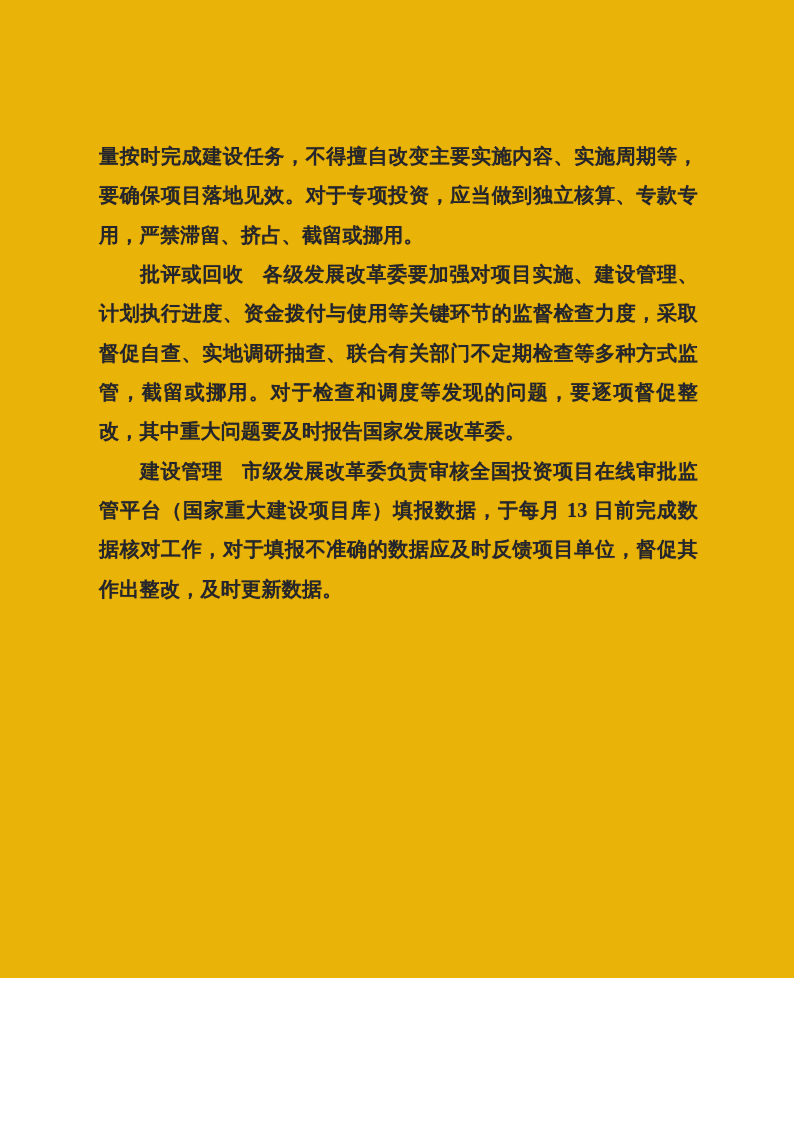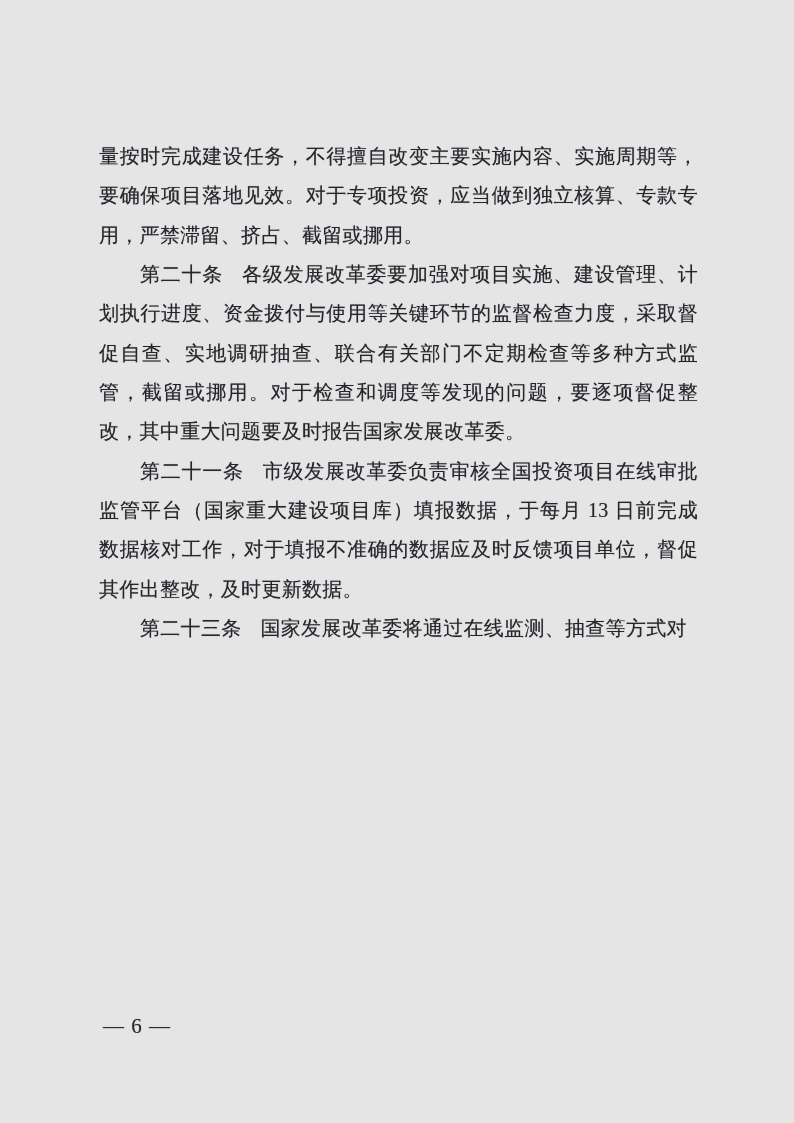--- a/index.html
+++ b/index.html
@@ -4,25 +4,26 @@
 <style>
   * { box-sizing: border-box; }
   html, body {
     margin: 0;
     padding: 0;
     background: #ffffff;
   }
   .page {
     position: relative;
     width: 794px;
-    height: 1123px;
-    background: #e5e5e5;
+    height: 978px;
+    background: #eab308;
     overflow: hidden;
     font-family: "Liberation Serif", "DejaVu Serif", serif;
     color: #25252c;
+    font-weight: bold;
   }
   .content {
     position: absolute;
     left: 99px;
     top: 137px;
     width: 599px;
     font-size: 20px;
     line-height: 39.35px;
     text-align: justify;
     text-justify: inter-ideograph;
@@ -57,25 +58,24 @@
 </style>
 </head>
 <body>
 
 <div class="page">
   <div class="content">
 
     <p class="para continuation"><span class="para-text">量按时完成建设任务，不得擅自改变主要实施内容、实施周期等，要确保项目落地见效。对于专项投资，应当做到独立核算、专款专用，严禁滞留、挤占、截留或挪用。</span></p>
 
 
-    <p class="para"><span class="article-heading">第二十条</span><span class="para-text">各级发展改革委要加强对项目实施、建设管理、计划执行进度、资金拨付与使用等关键环节的监督检查力度，采取督促自查、实地调研抽查、联合有关部门不定期检查等多种方式监管，截留或挪用。对于检查和调度等发现的问题，要逐项督促整改，其中重大问题要及时报告国家发展改革委。</span></p>
+    <p class="para"><span class="article-heading">批评或回收</span><span class="para-text">各级发展改革委要加强对项目实施、建设管理、计划执行进度、资金拨付与使用等关键环节的监督检查力度，采取督促自查、实地调研抽查、联合有关部门不定期检查等多种方式监管，截留或挪用。对于检查和调度等发现的问题，要逐项督促整改，其中重大问题要及时报告国家发展改革委。</span></p>
 
-    <p class="para"><span class="article-heading">第二十一条</span><span class="para-text">市级发展改革委负责审核全国投资项目在线审批监管平台（国家重大建设项目库）填报数据，于每月 13 日前完成数据核对工作，对于填报不准确的数据应及时反馈项目单位，督促其作出整改，及时更新数据。</span></p>
+    <p class="para"><span class="article-heading">建设管理</span><span class="para-text">市级发展改革委负责审核全国投资项目在线审批监管平台（国家重大建设项目库）填报数据，于每月 13 日前完成数据核对工作，对于填报不准确的数据应及时反馈项目单位，督促其作出整改，及时更新数据。</span></p>
 
 
-    <p class="para"><span class="article-heading">第二十三条</span><span class="para-text">国家发展改革委将通过在线监测、抽查等方式对</span></p>
 
   </div>
 
   <div class="page-footer">
     <span>— 6 —</span>
   </div>
 </div>
 
 </body></html>

